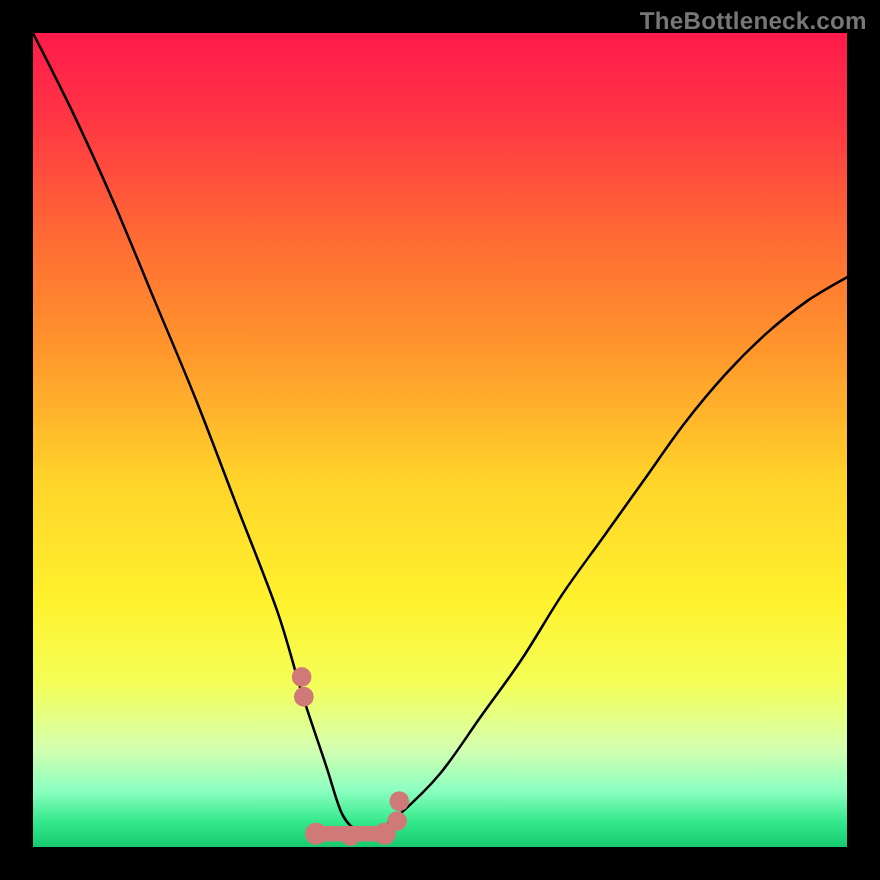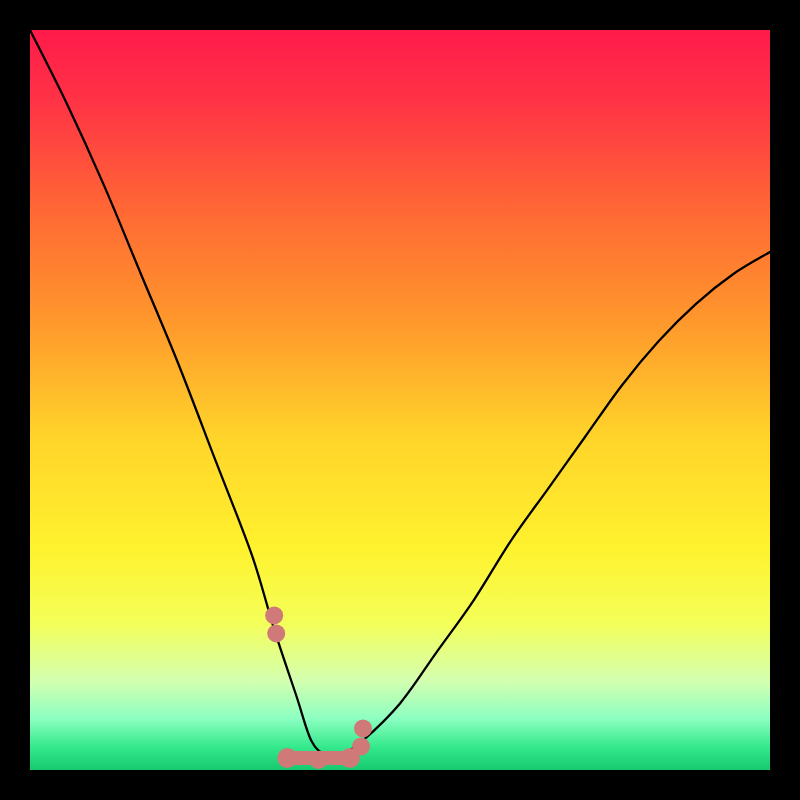--- a/index.html
+++ b/index.html
@@ -98,14 +98,15 @@
           <circle cx="331" cy="716.4" r="9" class="big"></circle>
           <path d="M 257.28000000000003 728 L 319.91999999999996 728" class="link"></path>
           <circle cx="257.28000000000003" cy="728" r="10" class="big"></circle>
           <circle cx="319.91999999999996" cy="728" r="10" class="big"></circle>
           <circle cx="288.6" cy="730" r="9" class="big"></circle>
         </g>
     </svg>
 
   </div>
 
+  <div class="watermark">TheBottleneck.com</div>
 
 </div>
 
 </body></html>

